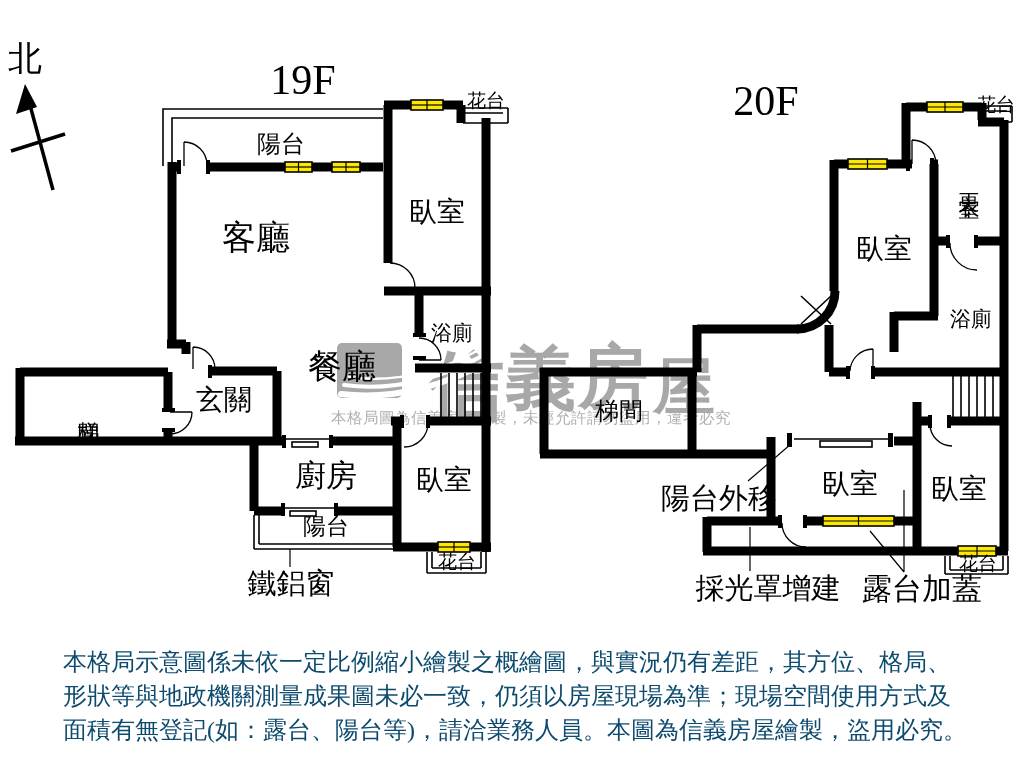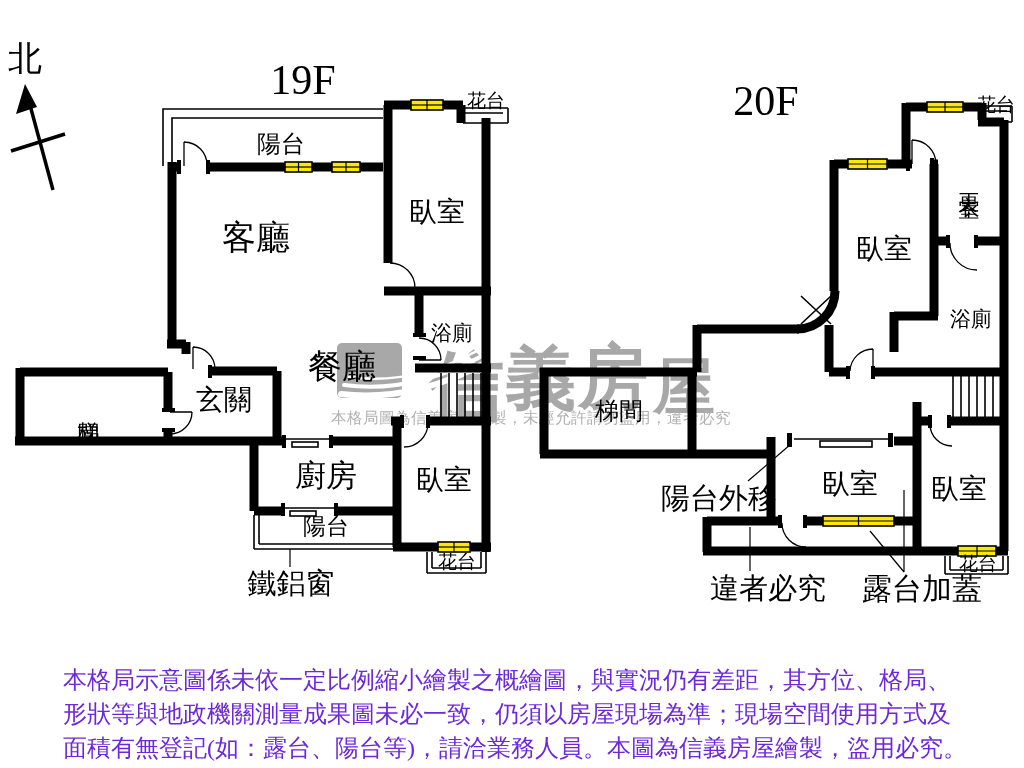--- a/index.html
+++ b/index.html
@@ -12,22 +12,22 @@
   .title{font-size:42px;}
   .w{stroke:#000;stroke-width:9;fill:none;stroke-linecap:butt;}
   .t{stroke:#000;stroke-width:1.6;fill:none;}
   .d{stroke:#000;stroke-width:1.3;fill:none;}
   .ldr{stroke:#000;stroke-width:1.2;fill:none;}
   .j{fill:#000;}
   .win rect.pane{fill:var(--window_yellow,#ffe800);stroke:#000;stroke-width:1.6;}
   .win line{stroke:#000;stroke-width:1.2;}
   .wm-ch{fill:var(--watermark_gray,#a8a8a8);font-family:"Liberation Serif","DejaVu Serif",serif;font-weight:bold;}
   .wm-sw{stroke:#fff;fill:none;stroke-linecap:round;}
-  #disclaimer{position:absolute;left:63px;top:663px;width:905px;font-size:24px;line-height:34px;
-       color:#6d28d9;font-family:"Liberation Serif","DejaVu Serif",serif;}
+  #disclaimer{position:absolute;left:63px;top:645px;width:905px;font-size:24px;line-height:34px;
+       color:#0c4a6e;font-family:"Liberation Serif","DejaVu Serif",serif;}
 </style>
 </head>
 <body>
 
 <div id="stage">
 
   <svg id="plan" width="1024" height="768" viewBox="0 0 1024 768">
 
     <g>
       <rect x="337" y="343" width="65" height="55" rx="5" fill="var(--watermark_gray,#a8a8a8)"></rect>
@@ -224,21 +224,21 @@
   <div class="lbl" style="left:291px;top:583px;font-size:29px;">鐵鋁窗</div>
 
   <div class="lbl" style="left:996px;top:105px;font-size:19px;">花台</div>
   <div class="lbl v" style="left:969px;top:180px;font-size:21px;">更衣室</div>
   <div class="lbl" style="left:884px;top:249px;font-size:28px;">臥室</div>
   <div class="lbl" style="left:971px;top:319px;font-size:21px;">浴廁</div>
   <div class="lbl" style="left:619px;top:412px;font-size:24px;">梯間</div>
   <div class="lbl" style="left:707px;top:498px;font-size:29px;margin-left:12px;">陽台外移</div>
   <div class="lbl" style="left:850px;top:484px;font-size:28px;">臥室</div>
   <div class="lbl" style="left:959px;top:489px;font-size:28px;">臥室</div>
-  <div class="lbl" style="left:768px;top:588px;font-size:29px;">違者必究</div>
+  <div class="lbl" style="left:768px;top:588px;font-size:29px;">採光罩增建</div>
   <div class="lbl" style="left:922px;top:589px;font-size:30px;">露台加蓋</div>
   <div class="lbl" style="left:978px;top:564px;font-size:19px;">花台</div>
 
   <div id="disclaimer">
     <div>本格局示意圖係未依一定比例縮小繪製之概繪圖，與實況仍有差距，其方位、格局、</div>
     <div>形狀等與地政機關測量成果圖未必一致，仍須以房屋現場為準；現場空間使用方式及</div>
     <div>面積有無登記(如：露台、陽台等)，請洽業務人員。本圖為信義房屋繪製，盜用必究。</div>
   </div>
 
 </div>

